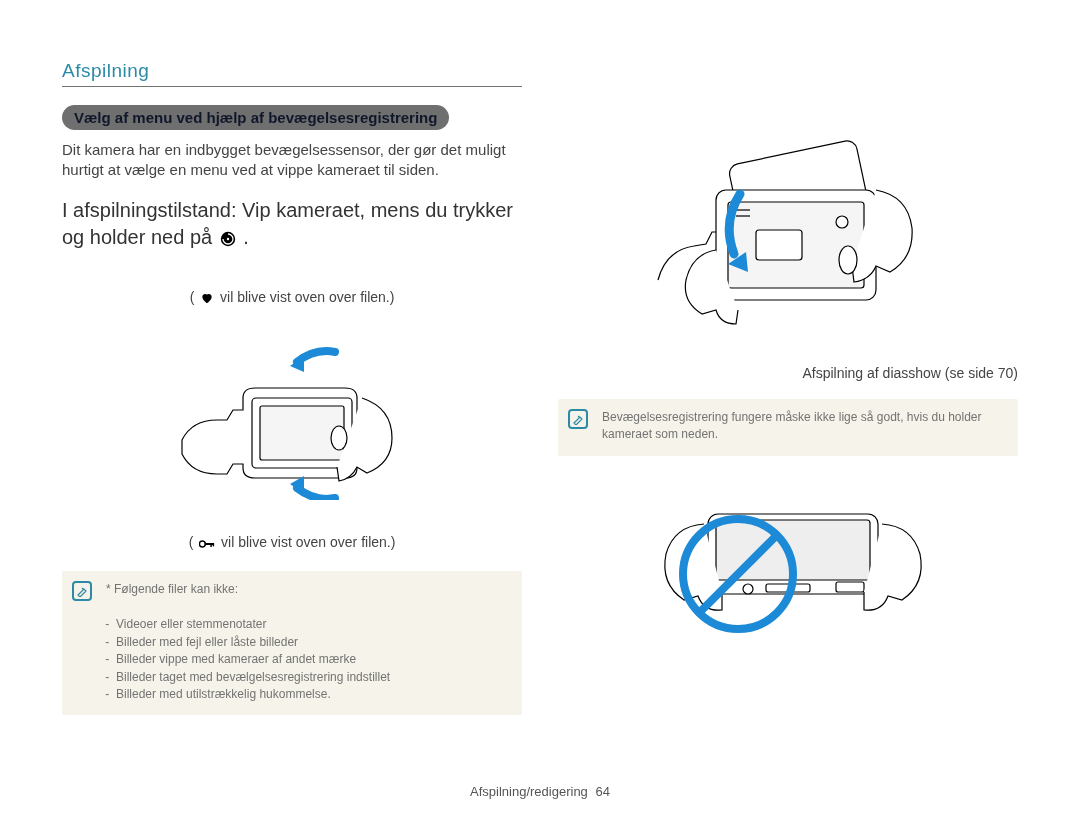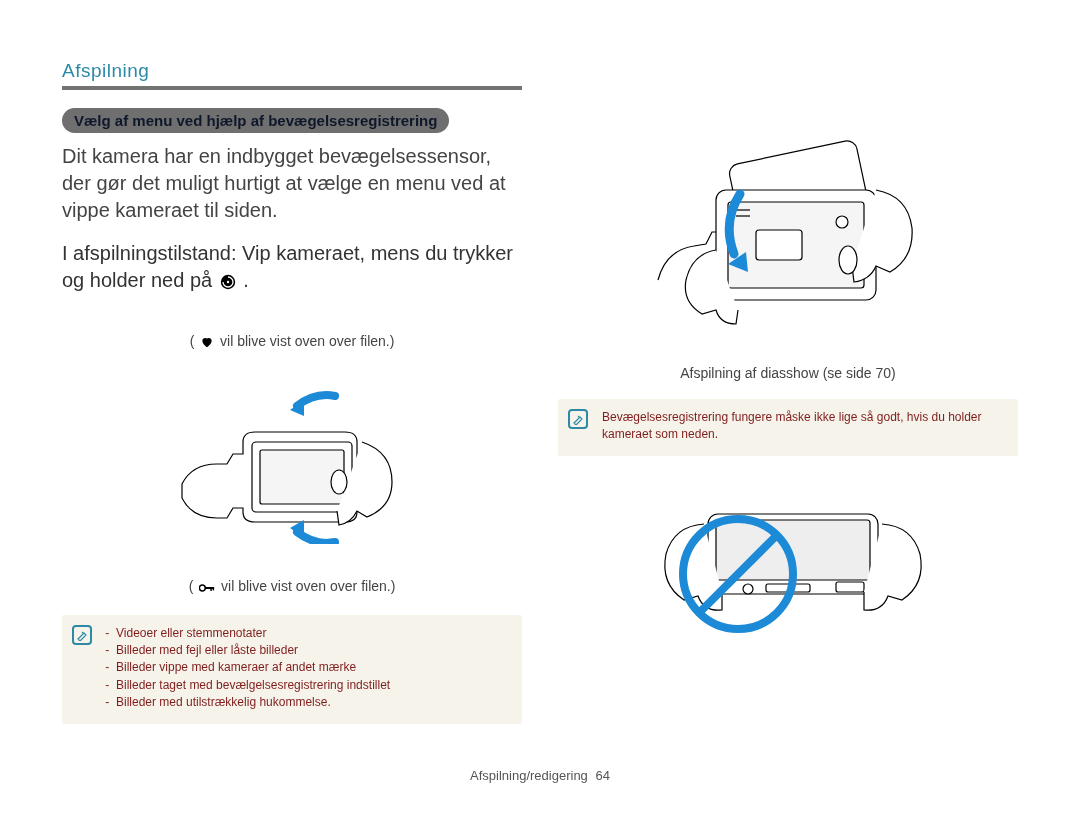--- a/index.html
+++ b/index.html
@@ -14,39 +14,39 @@
     padding: 60px 62px 0 62px;
     display:flex;
     gap:36px;
   }
   .col { flex:1 1 0; min-width:0; }
 
   .section-header {
     color:#2c8aa6;
     font-size:19px;
     font-weight:300;
-    border-bottom:4px solid #737373;
+    border-bottom:1px solid #737373;
     padding-bottom:4px;
     margin-bottom:18px;
     letter-spacing:.5px;
   }
 
   .pill {
     display:inline-block;
     background:#6f6f6f;
     color:#0f172a;
     font-size:15px;
     font-weight:600;
     padding:4px 12px;
     border-radius:14px;
     margin-bottom:10px;
   }
 
   .body-text {
-    font-size:20px;
+    font-size:15px;
     color:#444;
     line-height:1.35;
     font-weight:300;
     margin-bottom:16px;
   }
   .body-text.strong { font-weight:400; font-size:20px; color:#333; }
 
   .caption {
     font-size:14px;
     font-weight:300;
@@ -62,44 +62,44 @@
     margin:10px 0 14px;
   }
   .illus svg { display:block; }
 
   .note-box {
     background:#f6f3ea;
     border-radius:2px;
     padding:10px 12px 12px 44px;
     position:relative;
     font-size:12px;
-    color:#7f1d1d;
+    color:#737373;
     line-height:1.45;
     margin-top:16px;
   }
   .note-box .note-ico {
     position:absolute; left:10px; top:10px;
     width:20px; height:20px;
     border:2px solid #2c8aa6;
     border-radius:4px;
     display:flex; align-items:center; justify-content:center;
   }
   .note-box .note-ico svg { width:12px; height:12px; }
-  .note-box ul { list-style: "-  "; padding-left:10px; margin-top:0; }
+  .note-box ul { list-style: "-  "; padding-left:10px; margin-top:18px; }
   .note-box li { margin:0; }
 
   .inline-icon {
     display:inline-block;
     vertical-align:-3px;
     margin:0 2px;
   }
 
   .footer {
     position:absolute;
-    bottom:32px;
+    bottom:16px;
     left:0; right:0;
     text-align:center;
     font-size:13px;
     color:#555;
     font-weight:300;
   }
   .footer .pg { margin-left:4px; }
 </style>
 </head>
 <body>
@@ -166,20 +166,21 @@
       </span>
       <span> vil blive vist oven over filen.)</span>
     </p>
 
     <div class="note-box">
       <div class="note-ico">
         <svg viewBox="0 0 24 24">
             <path fill="none" stroke="#2c8aa6" stroke-width="2.4" d="M4 20 L16 8 l4 4 L8 24z M15 9 l-3 -3"></path>
           </svg>
       </div>
+      <div>* Følgende filer kan ikke:</div>
       <ul>
         <li>Videoer eller stemmenotater</li>
         <li>Billeder med fejl eller låste billeder</li>
         <li>Billeder vippe med kameraer af andet mærke</li>
         <li>Billeder taget med bevælgelsesregistrering indstillet</li>
         <li>Billeder med utilstrækkelig hukommelse.</li>
       </ul>
     </div>
   </div>
 
@@ -206,21 +207,21 @@
           <ellipse cx="210" cy="130" rx="9" ry="14"></ellipse>
 
           <path d="M78 120 q-24 4 -30 30 q-4 22 16 34 l14 -4 q4 14 20 14 l2 -14"></path>
         </g>
 
         <path d="M102 64 q-18 28 -6 60" fill="none" stroke="#1c8ad6" stroke-width="9" stroke-linecap="round"></path>
         <polygon points="90,134 108,122 110,142" fill="#1c8ad6"></polygon>
       </svg>
     </div>
 
-    <p class="caption" style="text-align:center; margin-top:6px;">Afspilning af diasshow (se side 70)</p>
+    <p class="caption" style="text-align:right; margin-top:6px;">Afspilning af diasshow (se side 70)</p>
 
     <div class="note-box">
       <div class="note-ico">
         <svg viewBox="0 0 24 24">
             <path fill="none" stroke="#2c8aa6" stroke-width="2.4" d="M4 20 L16 8 l4 4 L8 24z M15 9 l-3 -3"></path>
           </svg>
       </div>
       <div>Bevægelsesregistrering fungere måske ikke lige så godt, hvis du holder kameraet som neden.</div>
     </div>
 

